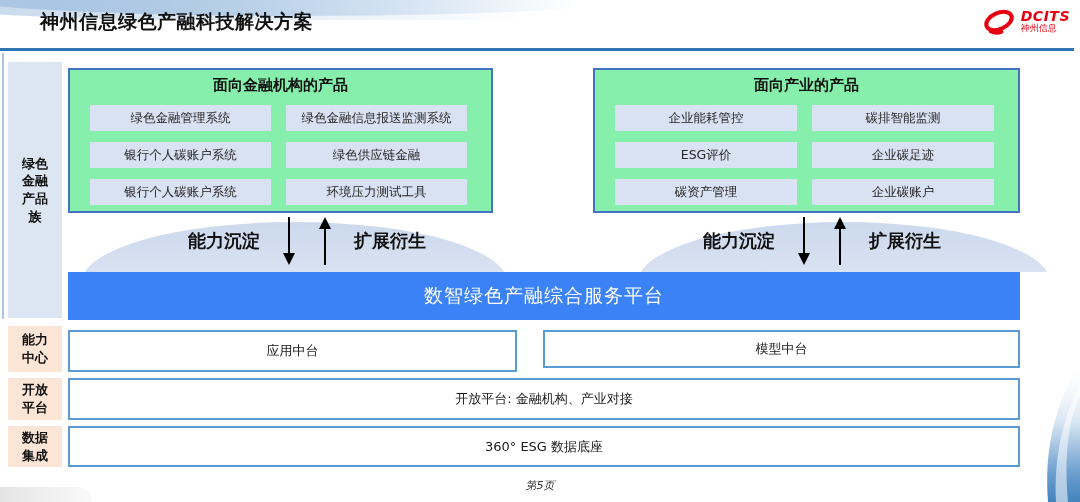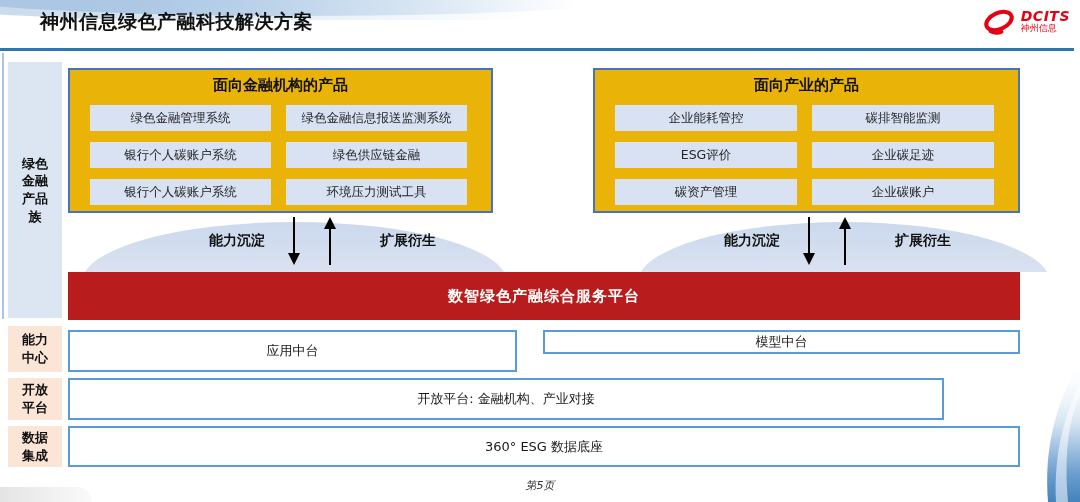--- a/index.html
+++ b/index.html
@@ -28,47 +28,47 @@
   .logo-sub  { color:#e60012; font-size:9px; }
 
   
   .side-label { position:absolute; left:8px; width:54px; display:flex; align-items:center; justify-content:center;
                 font-weight:bold; font-size:13px; line-height:1.35; text-align:center; }
   .side-label span { display:inline-block; width:2em; word-break:break-all; }
   .side-blue  { background:#dce6f2; }
   .side-peach { background:#fbe5d6; }
 
   
-  .panel { position:absolute; top:68px; height:145px; background:#eab308; border:2px solid #4472c4; box-sizing:border-box; }
+  .panel { position:absolute; top:68px; height:145px; background:#86efac; border:2px solid #4472c4; box-sizing:border-box; }
   .panel-title { text-align:center; font-weight:bold; font-size:15px; margin-top:6px; }
   .panel-grid { display:grid; grid-template-columns:1fr 1fr; column-gap:15px; row-gap:11px; padding:10px 24px 0 20px; }
   .item { background:#d9e2f3; height:26px; display:flex; align-items:center; justify-content:center;
           font-size:12.5px; color:#262626; }
 
   
   .domes { position:absolute; left:0; top:214px; width:1080px; height:58px; overflow:hidden; pointer-events:none; }
   .dome  { position:absolute; top:8px; height:120px; border-radius:50%;
            background:linear-gradient(to bottom,#ccd9ed,#e9eef8); }
   .dome-left  { left:82px;  width:425px; }
   .dome-right { left:638px; width:412px; }
 
   .arrow-group { position:absolute; top:216px; height:50px; display:flex; align-items:center; gap:22px; z-index:2; }
-  .arrow-label { font-weight:bold; font-size:14px; white-space:nowrap;margin-left:21px; }
-
-  
-  .platform-bar { position:absolute; left:68px; top:272px; width:952px; height:48px; background:#b91c1c;
+  .arrow-label { font-weight:bold; font-size:18px; white-space:nowrap; }
+
+  
+  .platform-bar { position:absolute; left:68px; top:272px; width:952px; height:48px; background:#3b82f6;
                   display:flex; align-items:center; justify-content:center;
-                  color:#fff; font-weight:bold; font-size:15px; letter-spacing:1px; }
+                  color:#fff; font-weight:normal; font-size:19px; letter-spacing:1px; }
 
   
   .wbox { position:absolute; background:#fff; border:2px solid #5b9bd5; box-sizing:border-box;
           display:flex; align-items:center; justify-content:center; font-size:13px; color:#1a1a1a; }
   .box-app   { left:68px;  top:330px; width:449px; height:42px; }
-  .box-model { left:543px; top:330px; width:477px; height:24px; }
-  .box-open  { left:68px;  top:378px; width:876px; height:42px; }
+  .box-model { left:543px; top:330px; width:477px; height:38px; }
+  .box-open  { left:68px;  top:378px; width:952px; height:42px; }
   .box-data  { left:68px;  top:426px; width:952px; height:41px; }
 
   
   .footer { position:absolute; left:0; right:0; top:478px; text-align:center; font-size:11px; font-style:italic; color:#333; }
   .corner-right { position:absolute; right:0; bottom:0; width:62px; height:148px; pointer-events:none; }
   .corner-left-gray { position:absolute; left:0; bottom:0; width:92px; height:15px;
                       background:linear-gradient(to right,#e4e4e4,#fafafa); border-top-right-radius:16px; }
 </style>
 </head>
 <body>

